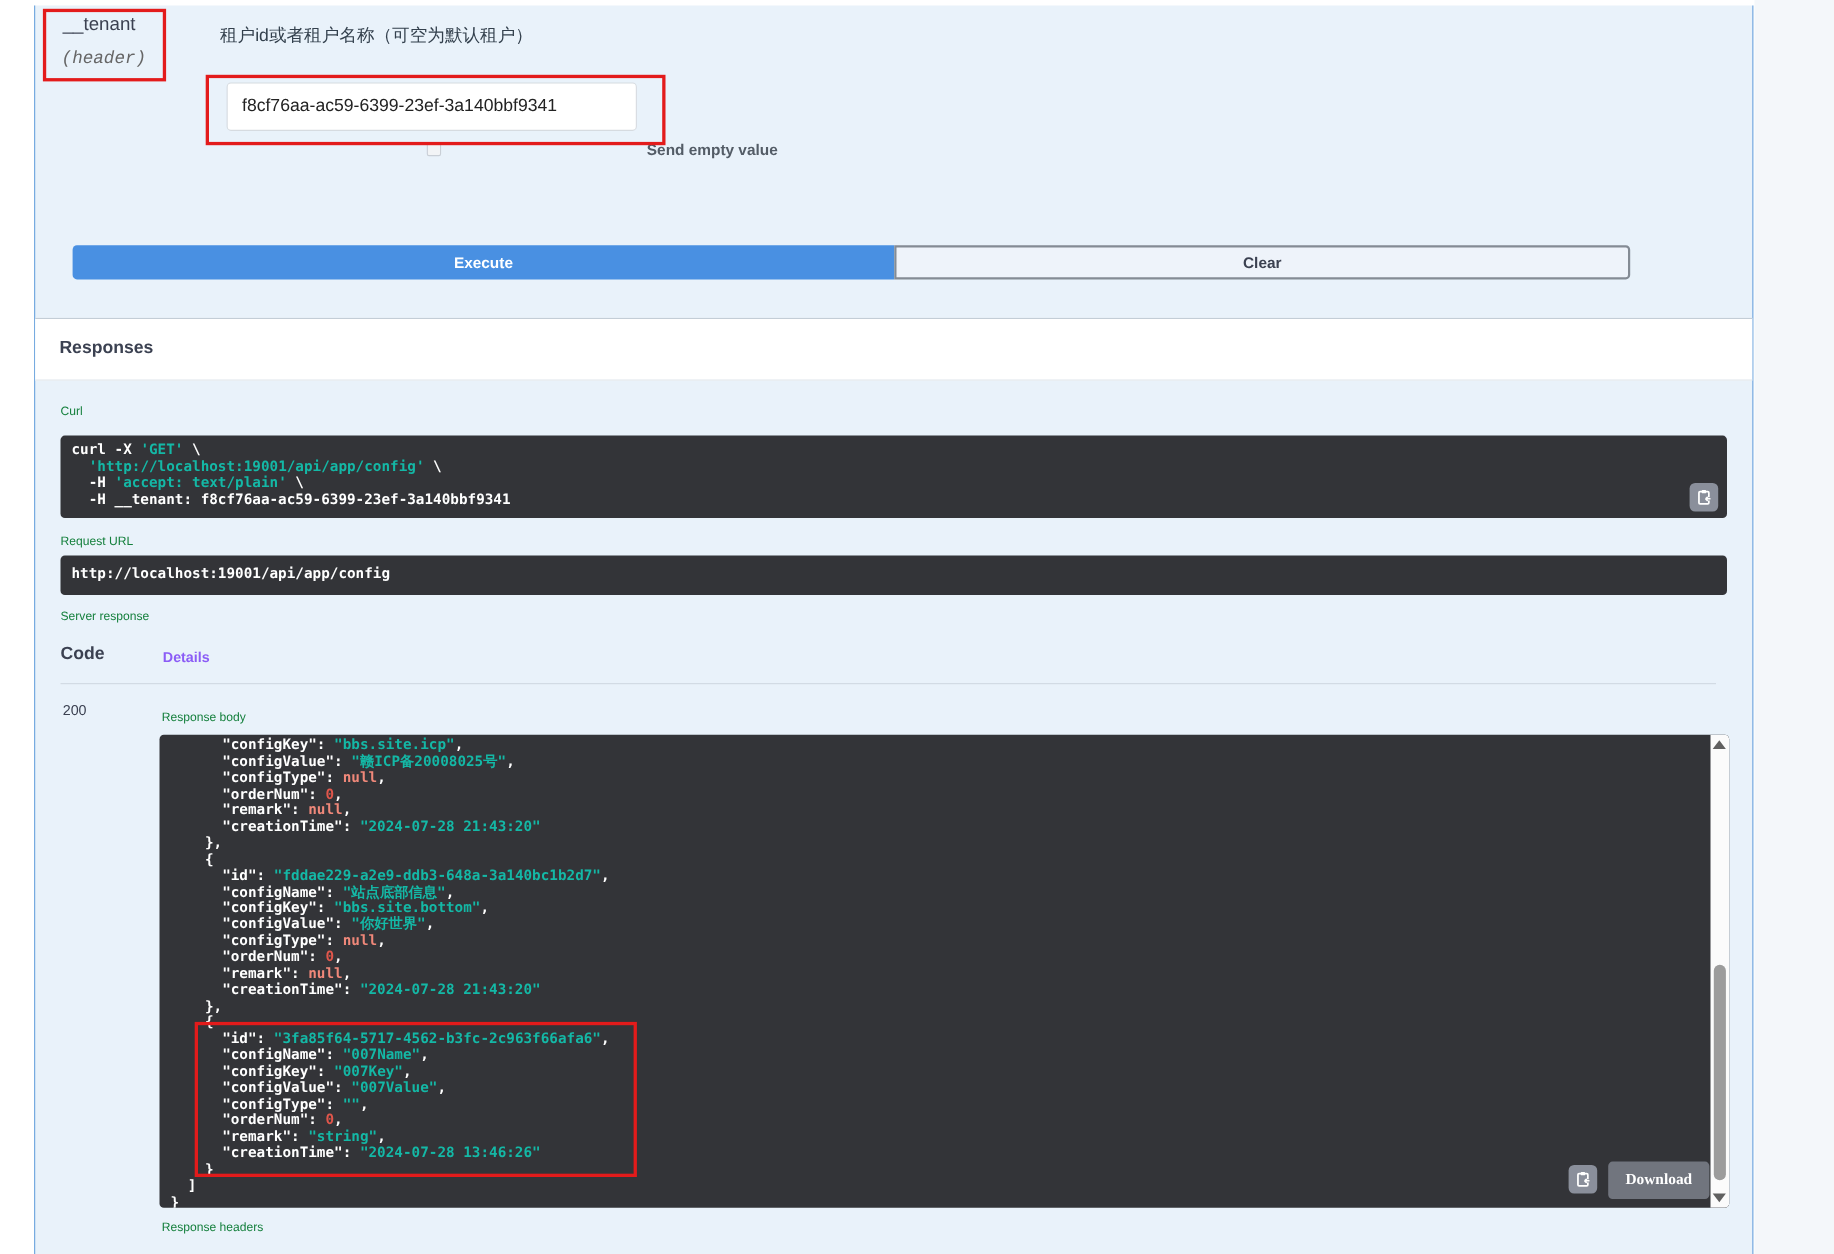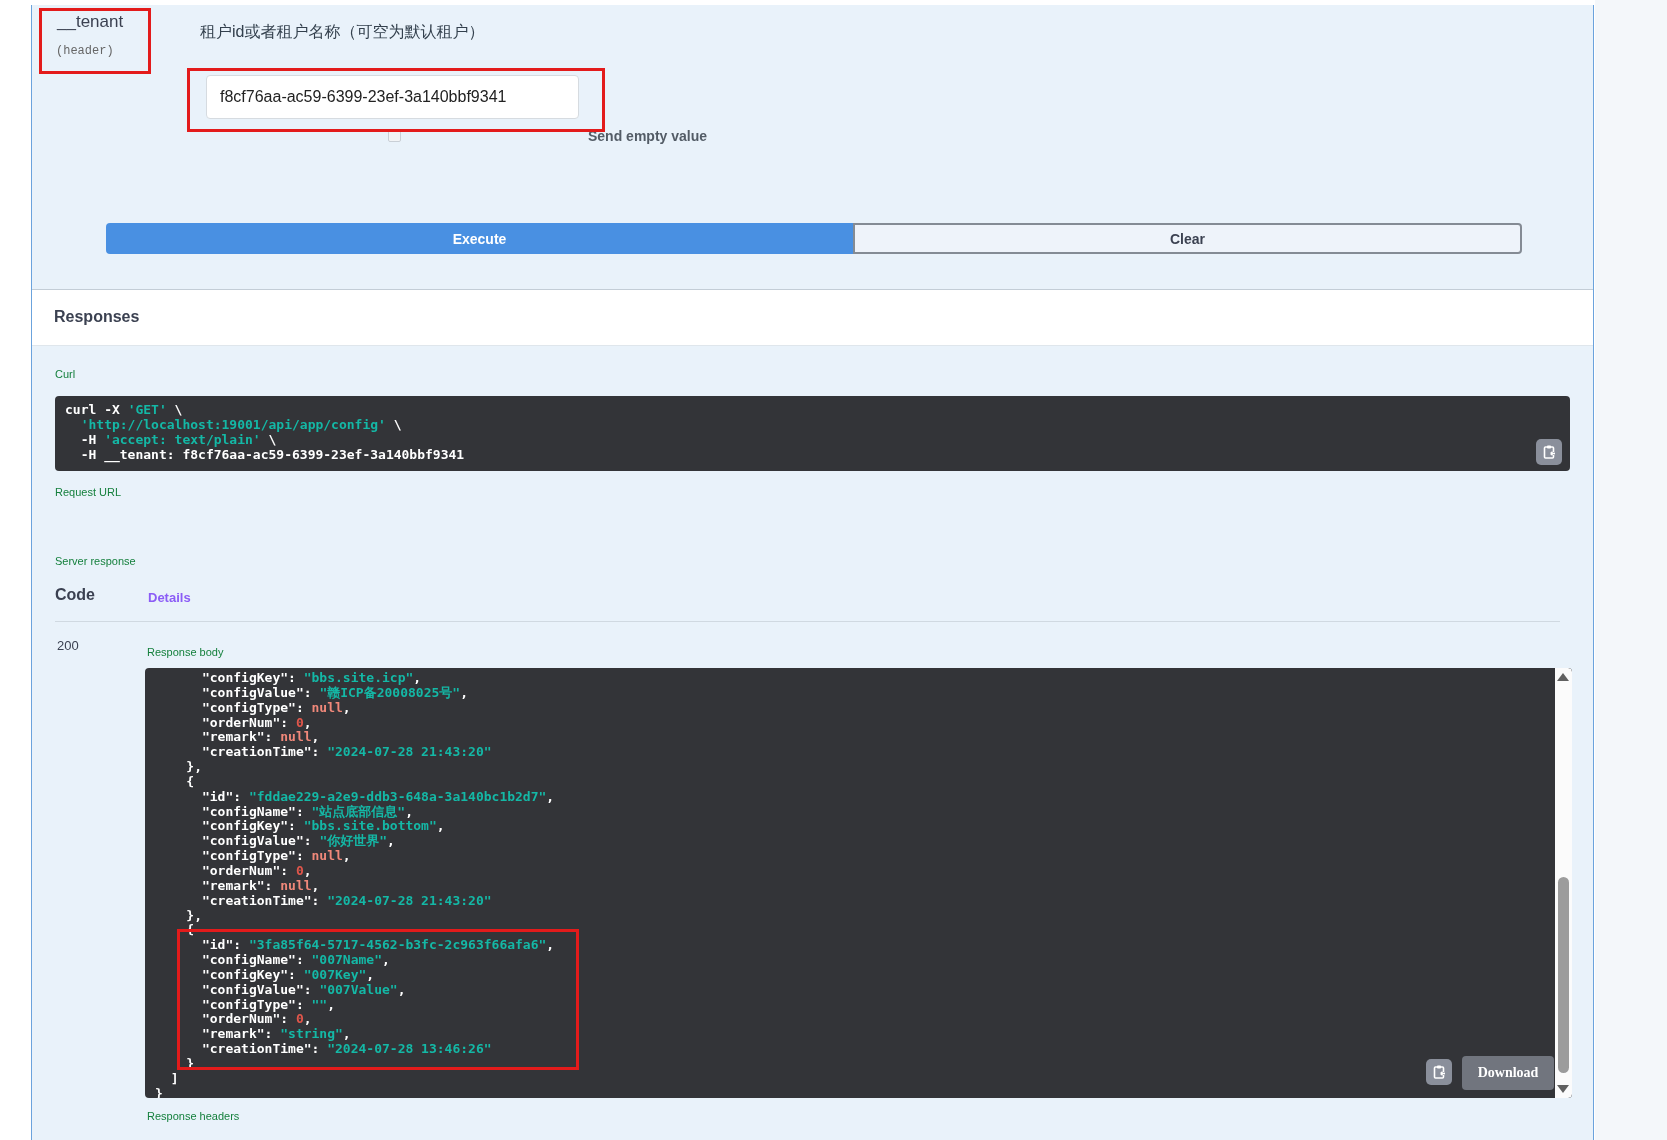--- a/index.html
+++ b/index.html
@@ -5,28 +5,28 @@
   html,body{margin:0;padding:0;}
   body{width:1667px;height:1140px;overflow:hidden;background:#ffffff;
        font-family:"Liberation Sans", sans-serif;color:#3b4151;}
   .abs{position:absolute;}
   .page{position:relative;width:1667px;height:1140px;background:#ffffff;}
   .gutter-right{left:1595px;top:0;width:72px;height:1140px;background:#f4f7fa;}
   .panel{left:31px;top:5px;width:1563px;height:1135px;background:#e9f2fa;
          border-left:1px solid #6ba3dd;border-right:1px solid #6ba3dd;box-sizing:border-box;}
   .red-box{border:3px solid #e31b1b;box-sizing:border-box;background:transparent;z-index:30;}
   .param-name{font-size:17px;color:#3b4151;}
-  .param-in{font-size:12px;color:#666;font-family:"Liberation Mono", monospace;}
+  .param-in{font-size:16px;font-style:italic;color:#666;font-family:"Liberation Mono", monospace;}
   .param-desc{font-size:16px;color:#33404d;}
   .tenant-input{width:373px;height:44px;box-sizing:border-box;border:1px solid #d6dbe0;border-radius:4px;
         background:#fff;font-size:16px;color:#222;padding:0 13px;font-family:"Liberation Sans",sans-serif;outline:none;}
   .chk{width:13px;height:13px;background:#f2f4f6;border:1px solid #c9cfd6;box-sizing:border-box;border-radius:2px;}
   .send-empty{font-size:14px;font-weight:bold;color:#535c66;}
   .btn{display:flex;align-items:center;justify-content:center;font-size:14px;font-weight:bold;
-       cursor:pointer;box-sizing:border-box;margin-left:40px;}
+       cursor:pointer;box-sizing:border-box;}
   .btn-execute{background:#4990e2;color:#ffffff;border:none;border-radius:4px 0 0 4px;}
   .btn-clear{background:#eef3fa;color:#3b4151;border:2px solid #848b94;border-radius:0 4px 4px 0;}
   .resp-strip{background:#ffffff;border-top:1px solid #c3cdd6;border-bottom:1px solid #dfe6ec;box-sizing:border-box;}
   .resp-title{font-size:16px;font-weight:bold;color:#3b4151;}
   .sec-label{font-size:11px;font-weight:normal;color:#15803d;}
   .code-header{font-size:16px;font-weight:bold;color:#3b4151;}
   .details-header{font-size:13px;font-weight:bold;color:#8b5cf6;}
   .status-code{font-size:13px;color:#3b4151;}
   .code-block{background:#333438;border-radius:4px;box-sizing:border-box;}
   pre.code{margin:0;padding:7px 10px;font-family:"DejaVu Sans Mono", monospace;
@@ -82,20 +82,23 @@
       <svg width="16" height="16" viewBox="0 0 16 16">
         <rect x="3.5" y="3" width="9" height="11" rx="1" fill="none" stroke="#ffffff" stroke-width="1.6"></rect>
         <rect x="6" y="1.5" width="4" height="3" rx="0.8" fill="#ffffff"></rect>
         <polygon points="10.5,8 13.5,8 13.5,11 10.5,11" fill="#8a8f9b"></polygon>
         <path d="M14 9.5 H9.5 M9.5 9.5 l2 -1.8 M9.5 9.5 l2 1.8" stroke="#ffffff" stroke-width="1.4" fill="none"></path>
       </svg>
     </div>
   </div>
 
   <div class="abs sec-label" style="left:55px;top:486px;">Request URL</div>
+  <div class="abs code-block" style="left:55px;top:505px;width:1515px;height:36px;">
+    <pre class="code" style="padding-top:10px;">http://localhost:19001/api/app/config</pre>
+  </div>
 
   <div class="abs sec-label" style="left:55px;top:555px;">Server response</div>
   <div class="abs code-header" style="left:55px;top:586px;">Code</div>
   <div class="abs details-header" style="left:148px;top:590px;">Details</div>
   <div class="abs divider" style="left:55px;top:620px;width:1505px;height:1px;"></div>
   <div class="abs status-code" style="left:57px;top:638px;">200</div>
 
   <div class="abs sec-label" style="left:147px;top:646px;">Response body</div>
 
   <div class="abs code-block" style="left:145px;top:668px;width:1427px;height:430px;overflow:hidden;">

